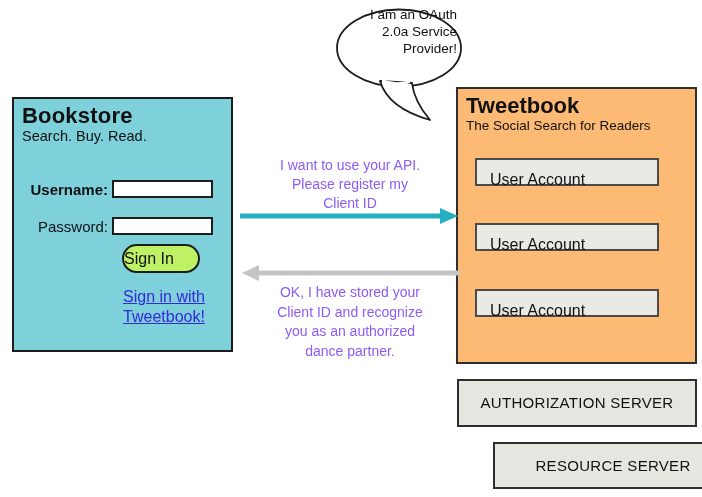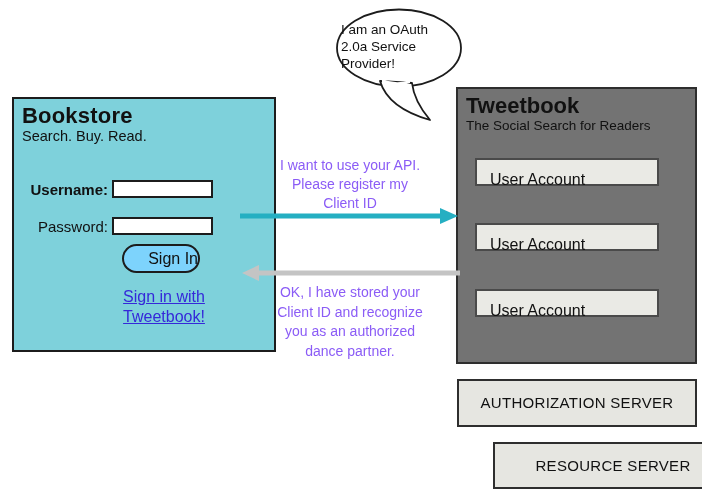--- a/index.html
+++ b/index.html
@@ -1,29 +1,29 @@
 <!DOCTYPE html>
 <html><head>
 <meta charset="utf-8">
 <style>
   html,body{margin:0;padding:0;background:#ffffff;}
   body{font-family:"Liberation Sans","DejaVu Sans",sans-serif;color:#111;}
   #stage{position:relative;width:702px;height:497px;background:#ffffff;overflow:hidden;}
 
   
-  .bookstore{position:absolute;left:12px;top:97px;width:264px;height:255px;
+  .bookstore{position:absolute;left:12px;top:97px;width:221px;height:255px;
     background:#7ed1db;border:2px solid #1c1c1c;box-sizing:border-box;}
   .bookstore .app-title{position:absolute;left:8px;top:4px;font-size:22px;font-weight:bold;letter-spacing:.2px;}
   .bookstore .app-tagline{position:absolute;left:8px;top:29px;font-size:14.5px;}
   .form-label{position:absolute;width:80px;text-align:right;font-size:15px;}
   .text-input{position:absolute;width:101px;height:18px;box-sizing:border-box;
     border:2px solid #1c1c1c;background:#ffffff;font-size:13px;padding:0 3px;outline:none;}
   .signin-btn{position:absolute;left:108px;top:145px;width:78px;height:29px;
-    background:#7dd3fc;border:2px solid #1c1c1c;border-radius:15px;
-    font-size:16px;font-family:inherit;color:#111;cursor:pointer;line-height:25px;text-align:right;padding:0;}
+    background:#bef264;border:2px solid #1c1c1c;border-radius:15px;
+    font-size:16px;font-family:inherit;color:#111;cursor:pointer;line-height:25px;text-align:left;padding:0;}
   .oauth-link{position:absolute;left:88px;top:188px;width:124px;text-align:center;
     font-size:16px;line-height:20px;text-decoration:underline;cursor:pointer;display:block;}
 
   
   .tweetbook{position:absolute;left:456px;top:87px;width:241px;height:277px;
     background:#e6e6e1;border:2px solid #2e2e2e;box-sizing:border-box;}
   .tweetbook .app-title{position:absolute;left:8px;top:4px;font-size:22px;font-weight:bold;}
   .tweetbook .app-tagline{position:absolute;left:8px;top:29px;font-size:13.5px;}
   .ua-box{position:absolute;left:17px;width:184px;height:28px;box-sizing:border-box;
     background:#eaeae5;border:2px solid #4a4a4a;font-size:16px;line-height:40px;padding-left:13px;}
@@ -35,21 +35,21 @@
   .server-res{top:442px;height:47px;line-height:43px;margin-left:36px;}
 
   
   .arrow-svg{position:absolute;overflow:visible;}
   .caption{position:absolute;text-align:center;font-size:14px;line-height:19px;color:#8b5cf6;}
   .cap-request{left:250px;top:156px;width:200px;}
   .cap-response{left:245px;top:283px;width:210px;line-height:19.5px;}
 
   
   .bubble-svg{position:absolute;left:330px;top:5px;width:140px;height:125px;}
-  .bubble-text{position:absolute;left:341px;top:21px;width:116px;text-align:left;
+  .bubble-text{position:absolute;left:341px;top:6px;width:116px;text-align:right;
     font-size:13.5px;line-height:17px;}
 </style>
 </head>
 <body>
 
 <div id="stage">
 
   <div class="bookstore" style="background: rgb(126, 209, 219);">
     <div class="app-title">Bookstore</div>
     <div class="app-tagline">Search. Buy. Read.</div>
@@ -72,21 +72,21 @@
     <ellipse cx="69" cy="43" rx="62" ry="38.5" fill="#ffffff" stroke="#1c1c1c" stroke-width="1.8"></ellipse>
     <path d="M 50 76 Q 58 103 100 115 Q 84 96 82 78 Z" fill="#ffffff" stroke="#1c1c1c" stroke-width="1.8" stroke-linejoin="round"></path>
     <path d="M 52 74 Q 66 80 80 75 L 80 78 Q 66 83 52 78 Z" fill="#ffffff" stroke="none"></path>
   </svg>
   <div class="bubble-text">
     <div>I am an OAuth</div>
     <div>2.0a Service</div>
     <div>Provider!</div>
   </div>
 
-  <div class="tweetbook" style="background: #737373;">
+  <div class="tweetbook" style="background: #fdba74;">
     <div class="app-title">Tweetbook</div>
     <div class="app-tagline">The Social Search for Readers</div>
     <div class="ua-box" style="top:69px;">User Account</div>
     <div class="ua-box" style="top:134px;">User Account</div>
     <div class="ua-box" style="top:200px;">User Account</div>
   </div>
 
   <div class="server-box server-auth" style="background: rgb(230, 230, 225);">AUTHORIZATION SERVER</div>
   <div class="server-box server-res" style="background: rgb(230, 230, 225);">RESOURCE SERVER</div>
 

